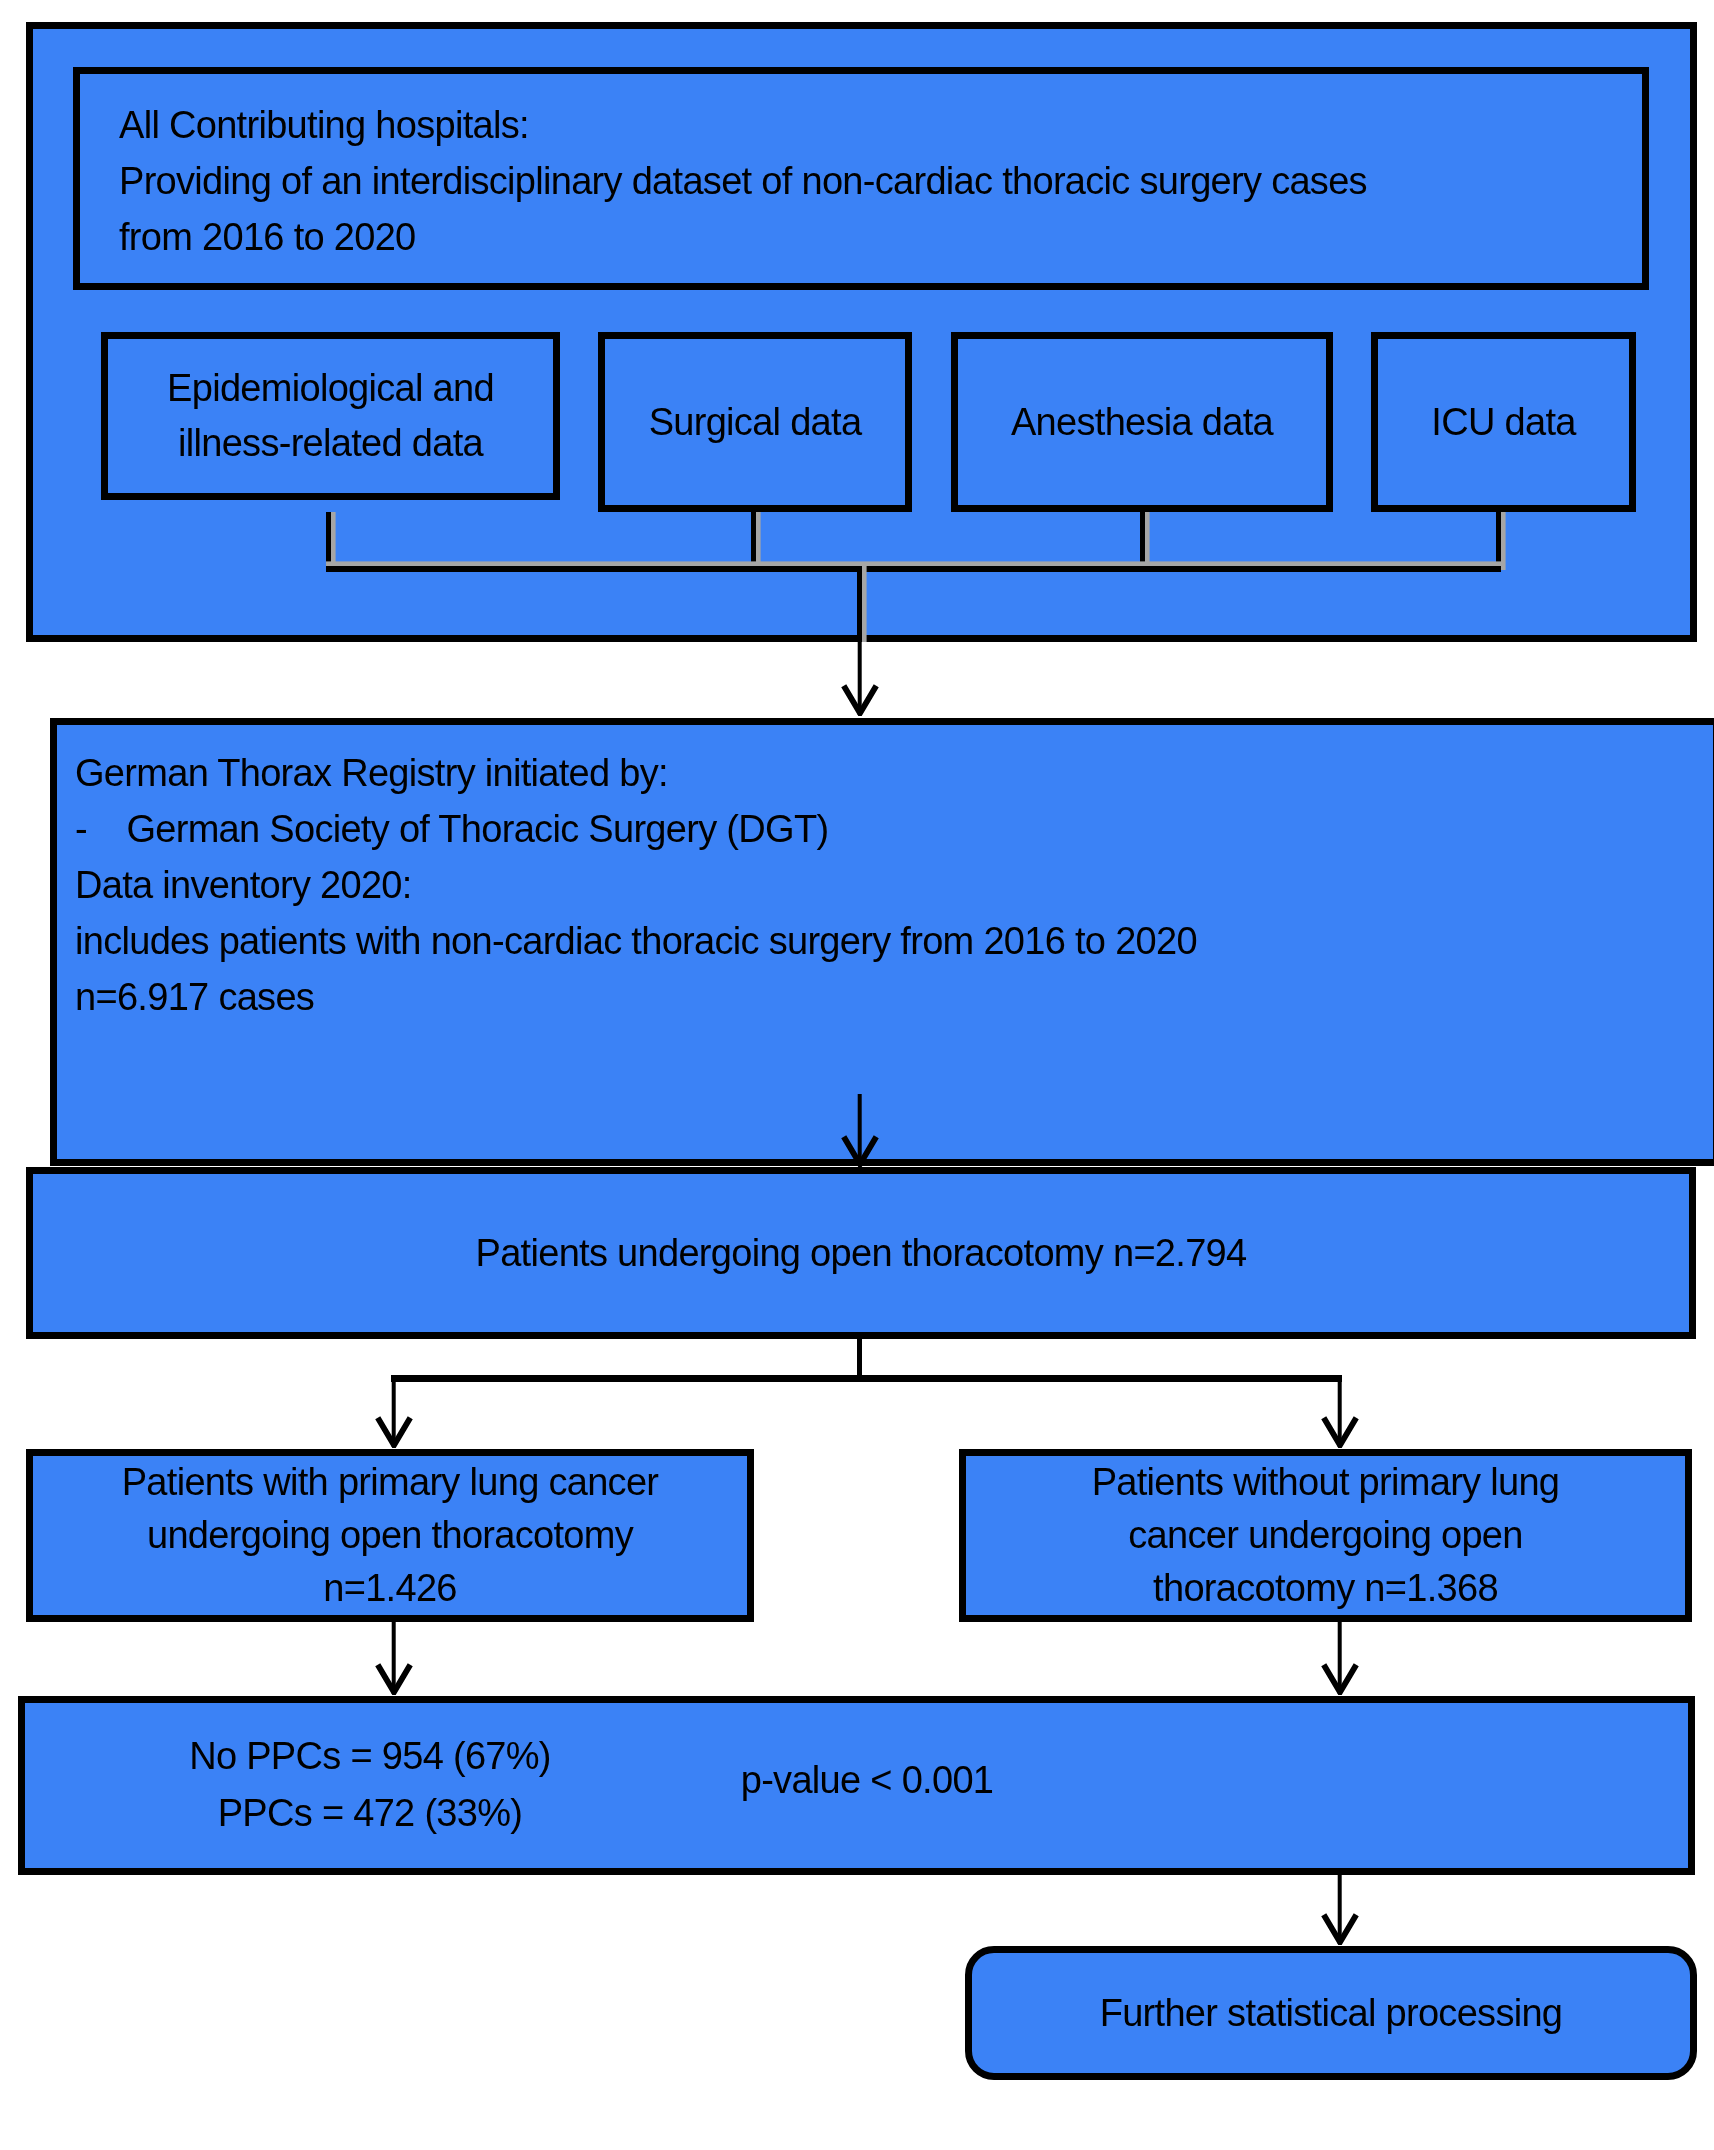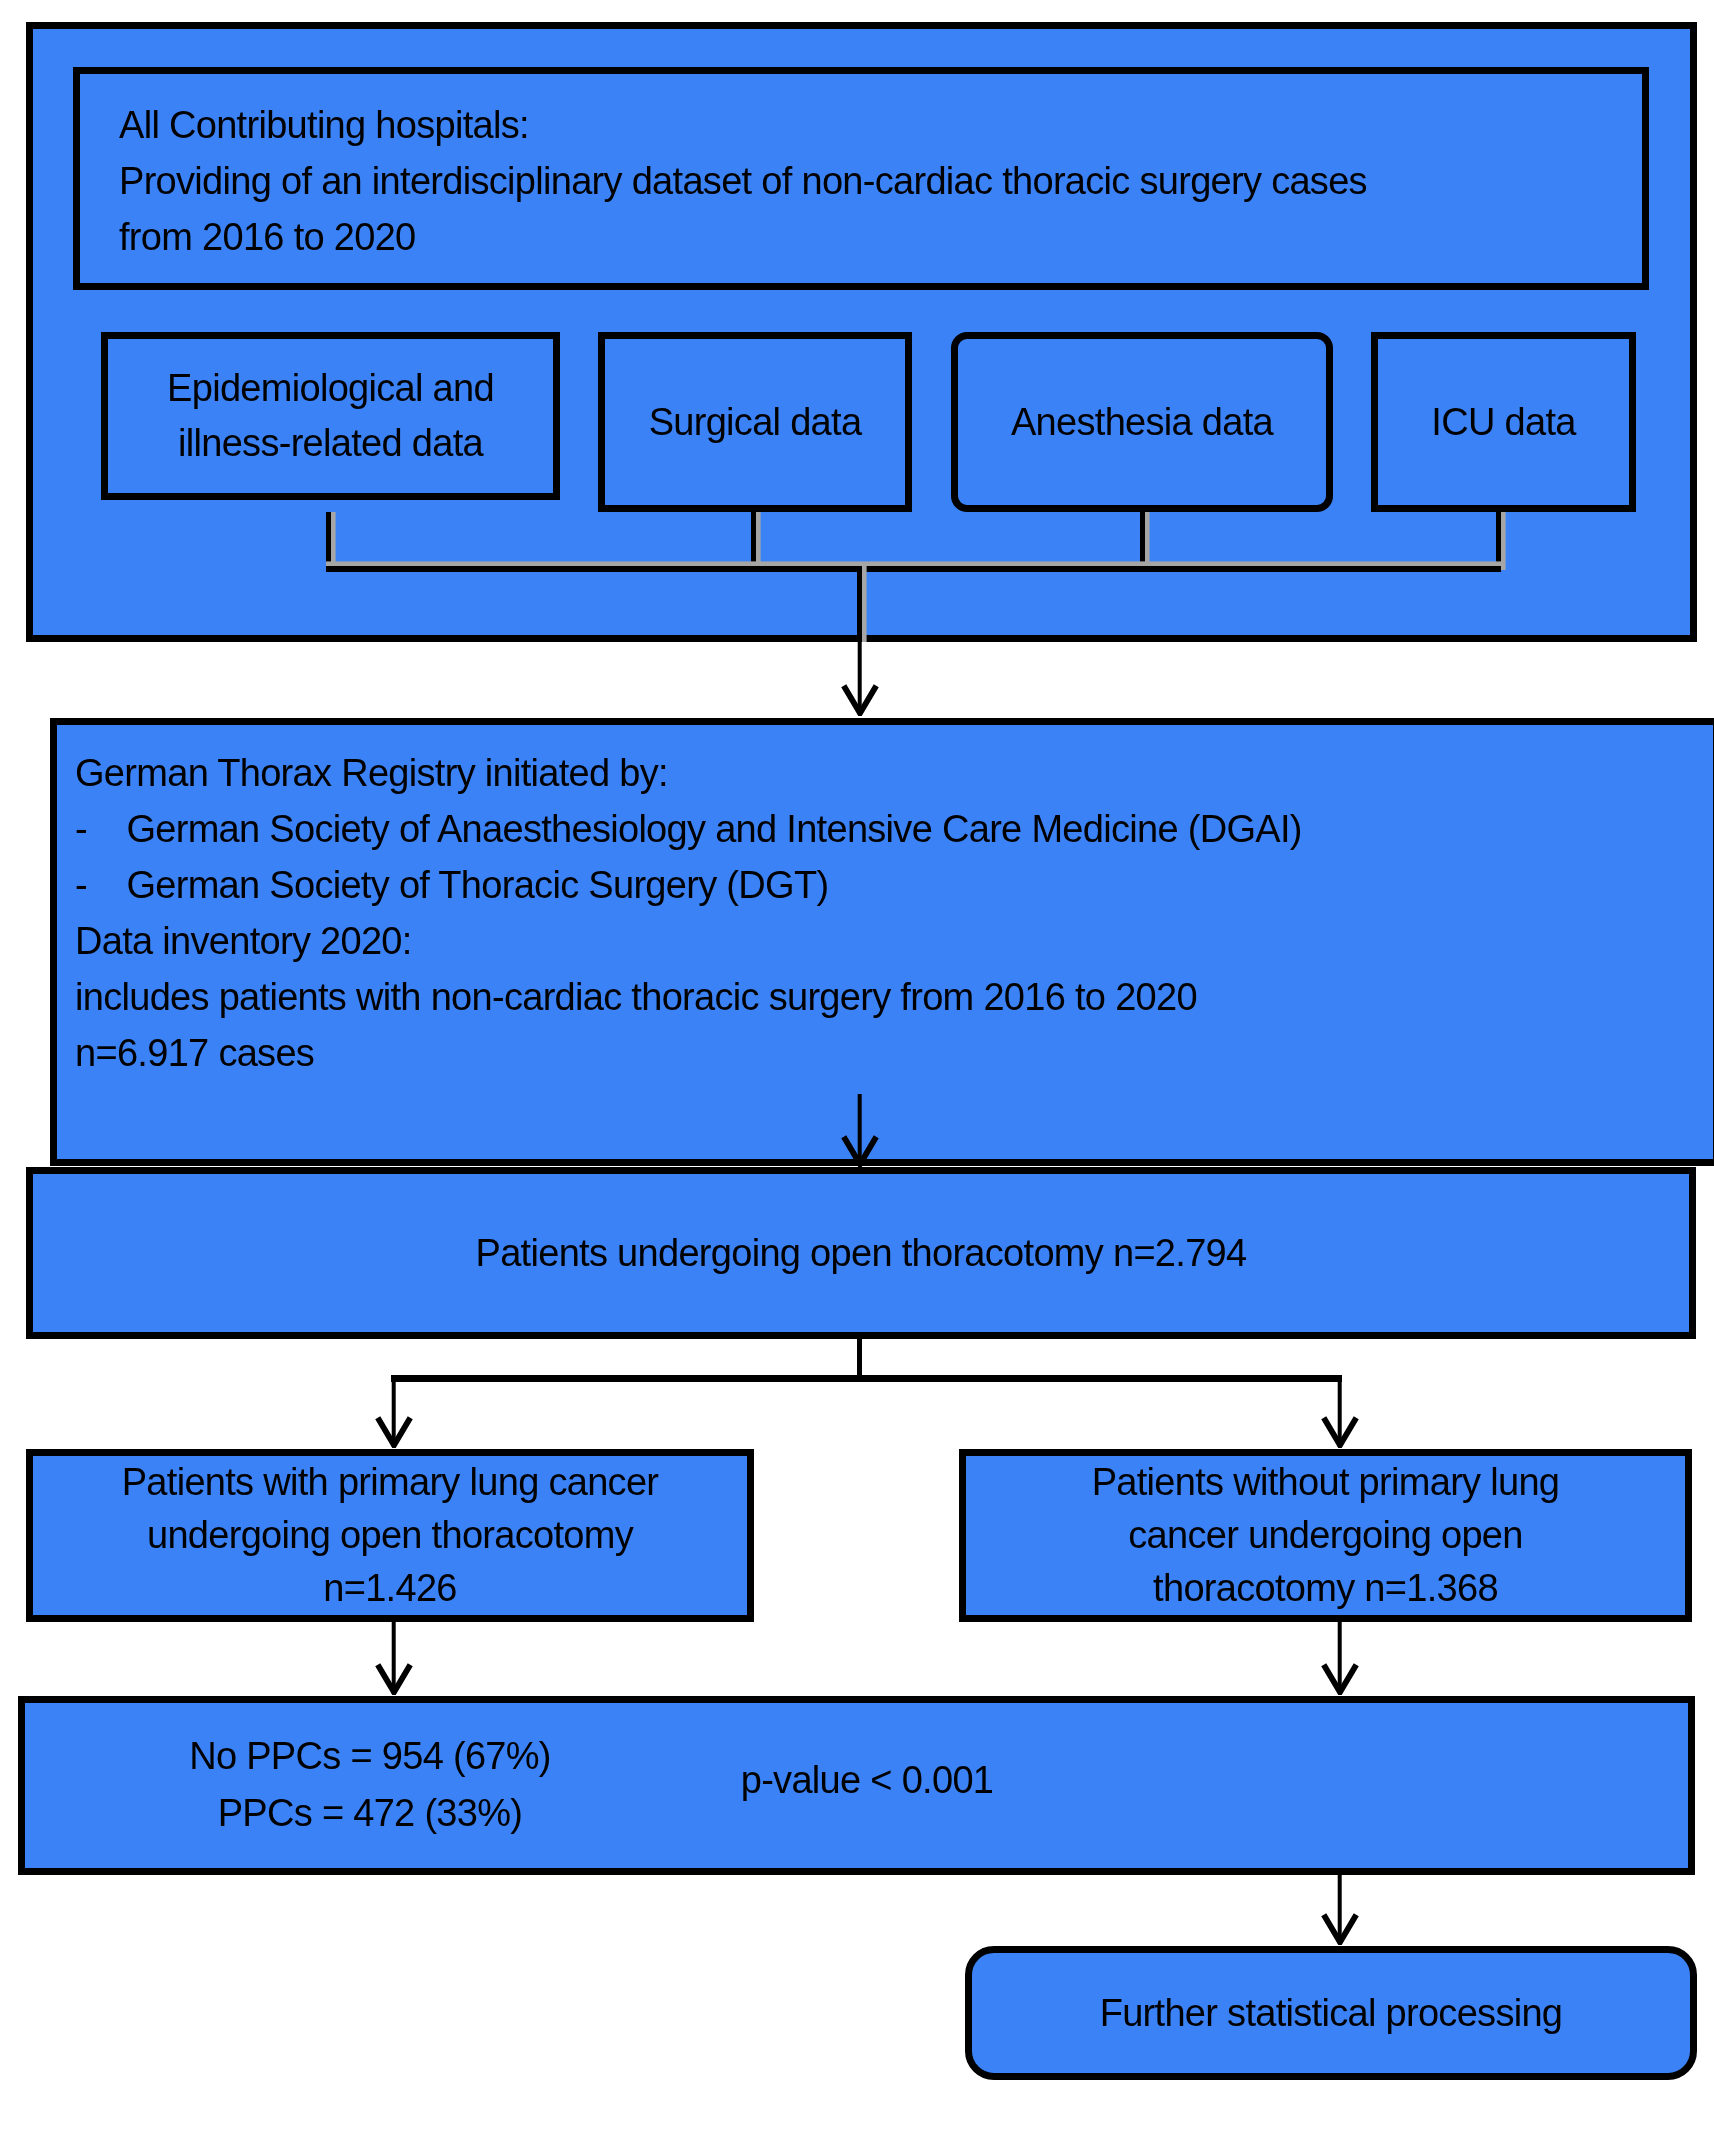--- a/index.html
+++ b/index.html
@@ -39,21 +39,21 @@
 
   <div class="box center lh84" style="left:101px; top:332px; width:459px; height:168px;">
     <div>
       <div class="line">Epidemiological and</div>
       <div class="line">illness-related data</div>
     </div>
   </div>
   <div class="box center lh84" style="left:598px; top:332px; width:314px; height:180px;">
     <div class="line">Surgical data</div>
   </div>
-  <div class="box center lh84" style="left:951px; top:332px; width:382px; height:180px;border-radius:16px;">
+  <div class="box center lh84" style="left:951px; top:332px; width:382px; height:180px;">
     <div class="line">Anesthesia data</div>
   </div>
   <div class="box center lh84" style="left:1371px; top:332px; width:265px; height:180px;">
     <div class="line">ICU data</div>
   </div>
 
   <div class="vline sh-r" style="left:326px;  top:512px; width:4.6px; height:58px;"></div>
   <div class="vline sh-r" style="left:751px; top:512px; width:4.6px; height:58px;"></div>
   <div class="vline sh-r" style="left:1140px; top:512px; width:4.6px; height:58px;"></div>
   <div class="vline sh-r" style="left:1496px; top:512px; width:4.6px; height:58px;"></div>
@@ -62,21 +62,20 @@
 
   <div class="arrow" style="left:840px; top:641px; height:74px;">
     <div class="shaft"></div>
     <svg width="39" height="33" viewBox="0 0 60 50">
       <path d="M5 4 L30 46 L55 4" fill="none" stroke="#000" stroke-width="9"></path>
     </svg>
   </div>
 
   <div class="box pad-registry" style="left:26px; top:718px; width:1670px; height:448px;margin-left:24px;">
     <div class="line">German Thorax Registry initiated by:</div>
-    <div class="line">-    German Society of Anaesthesiology and Intensive Care Medicine (DGAI)</div>
     <div class="line">-    German Society of Thoracic Surgery (DGT)</div>
     <div class="line">Data inventory 2020:</div>
     <div class="line">includes patients with non-cardiac thoracic surgery from 2016 to 2020</div>
     <div class="line">n=6.917 cases</div>
   </div>
 
   <div class="arrow" style="left:840px; top:1094px; height:72px;">
     <div class="shaft"></div>
     <svg width="39" height="33" viewBox="0 0 60 50">
       <path d="M5 4 L30 46 L55 4" fill="none" stroke="#000" stroke-width="9"></path>

